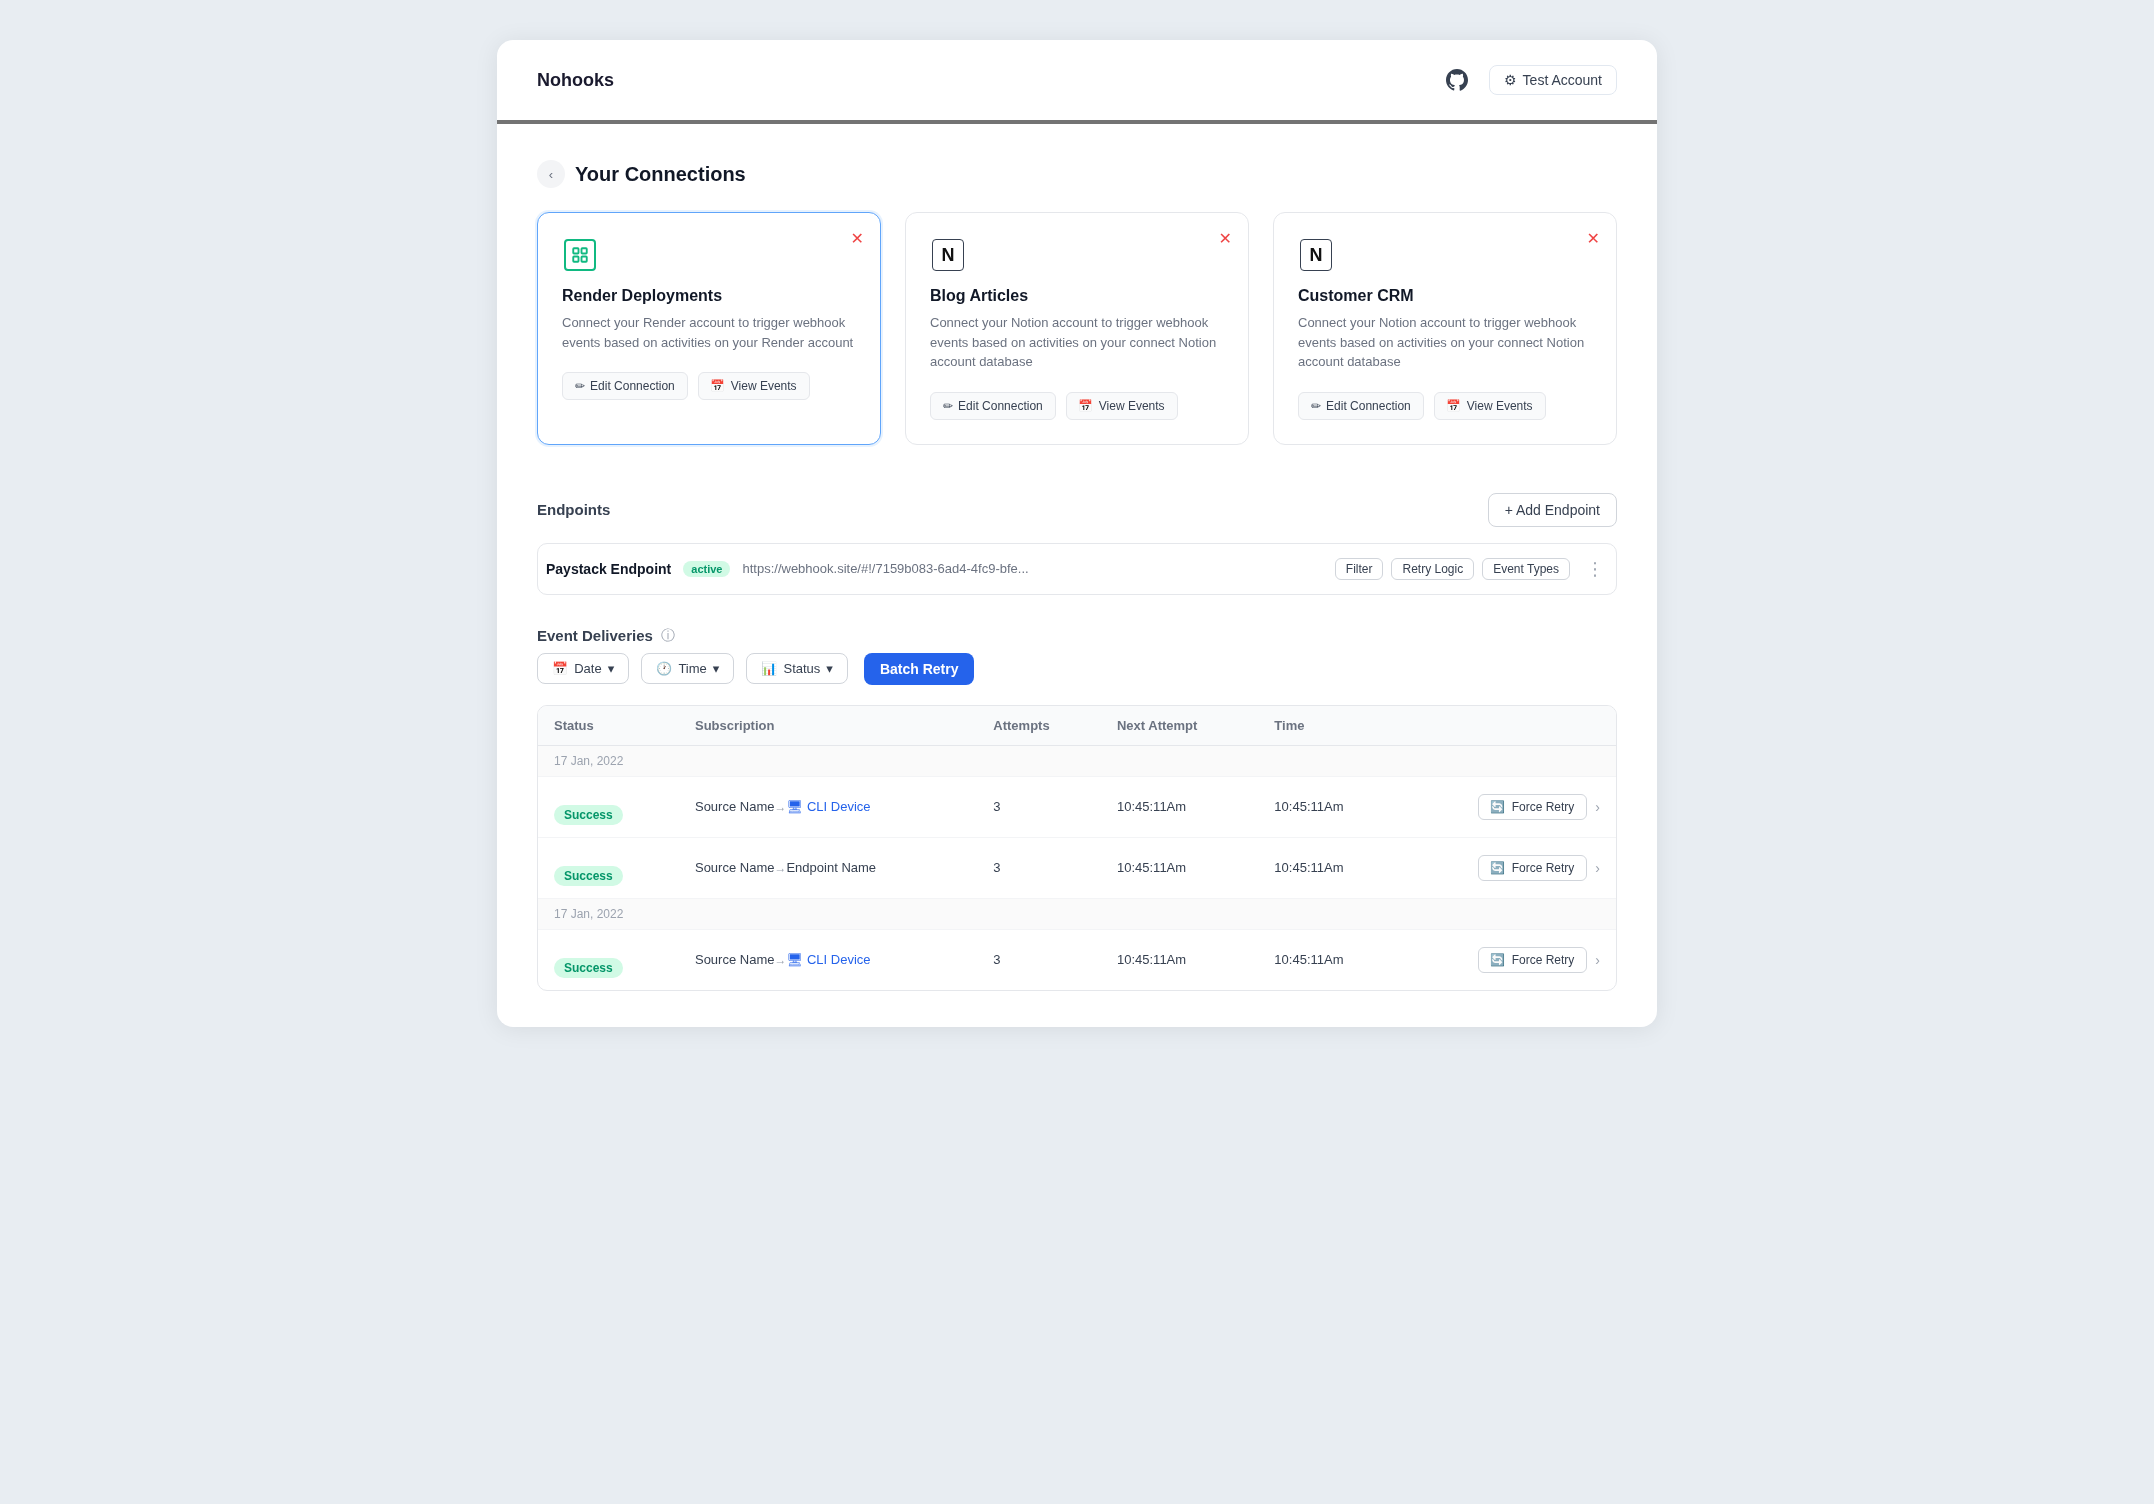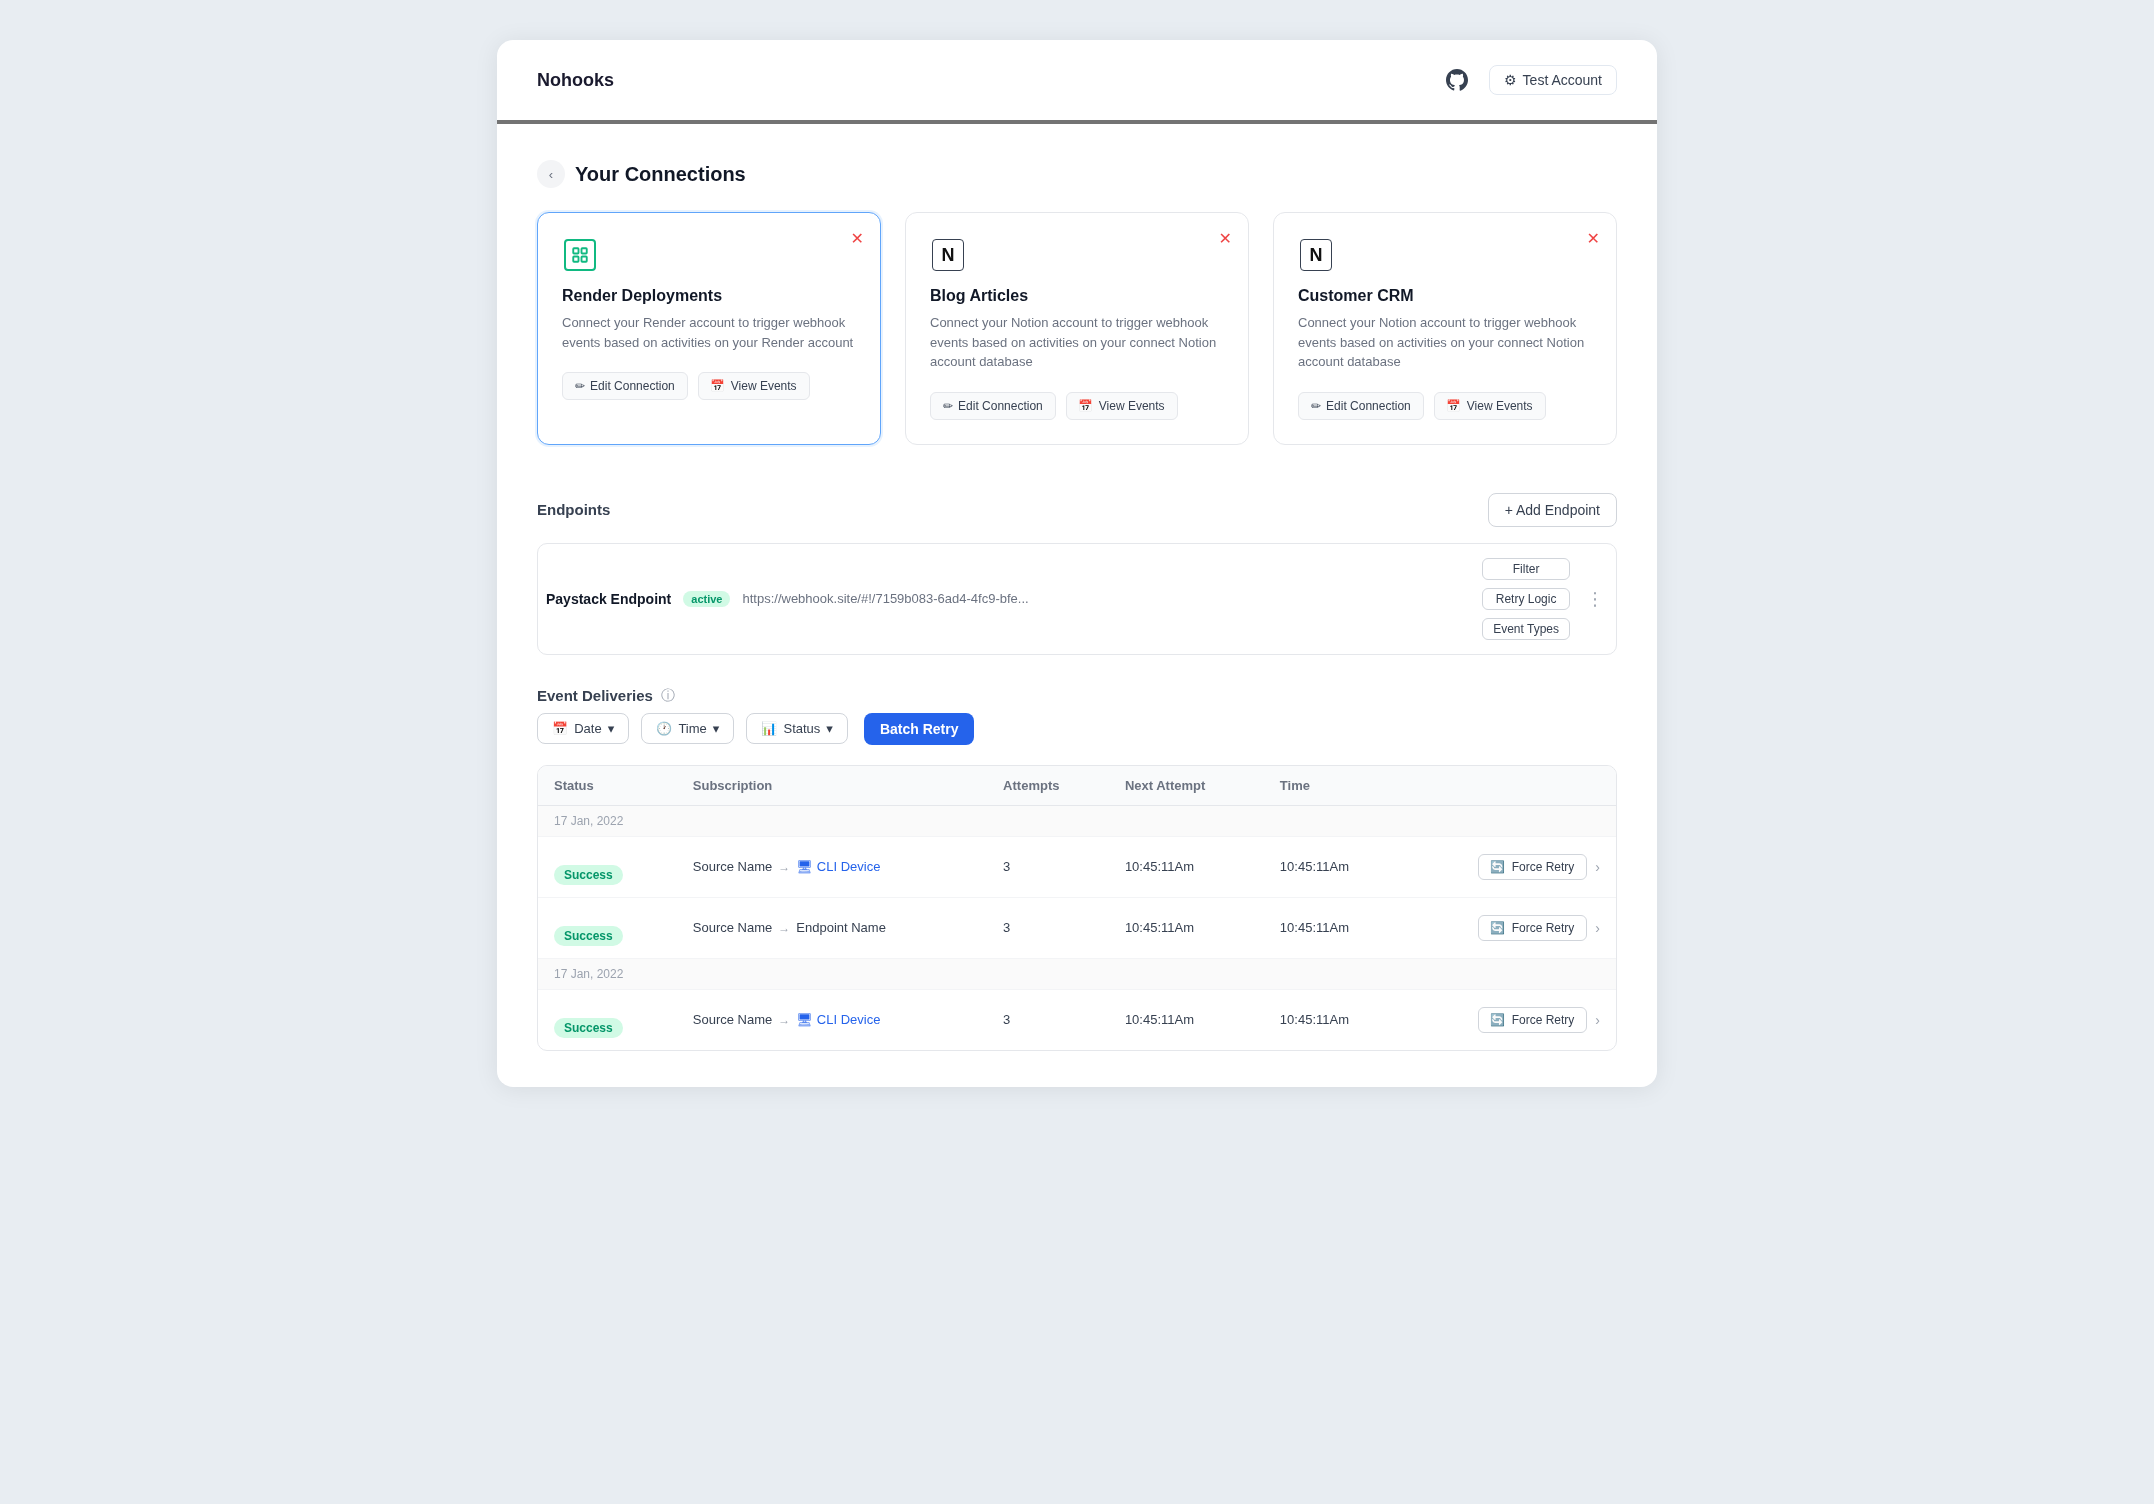--- a/index.html
+++ b/index.html
@@ -211,21 +211,20 @@
       font-size: 13px;
       color: #6b7280;
       flex: 1;
       overflow: hidden;
       text-overflow: ellipsis;
       white-space: nowrap;
     }
     .endpoint-tags {
       display: flex;
       gap: 8px;
-      flex-direction: column;
     }
     .endpoint-tag {
       border: 1px solid #d1d5db;
       border-radius: 6px;
       padding: 3px 10px;
       font-size: 12px;
       color: #374151;
       cursor: pointer;
       background: #fff;
     }
@@ -329,21 +328,20 @@
       font-weight: 600;
       padding: 3px 10px;
       border-radius: 999px;
       display: inline-block;
       margin-top: 16px;
     }
 
     .subscription-cell {
       display: flex;
       align-items: center;
-      gap: 6px;
       color: #374151;
     }
     .subscription-link {
       color: #2563eb;
       display: flex;
       align-items: center;
       gap: 4px;
       font-size: 13px;
     }
     .arrow-icon { color: #9ca3af; font-size: 12px; }

